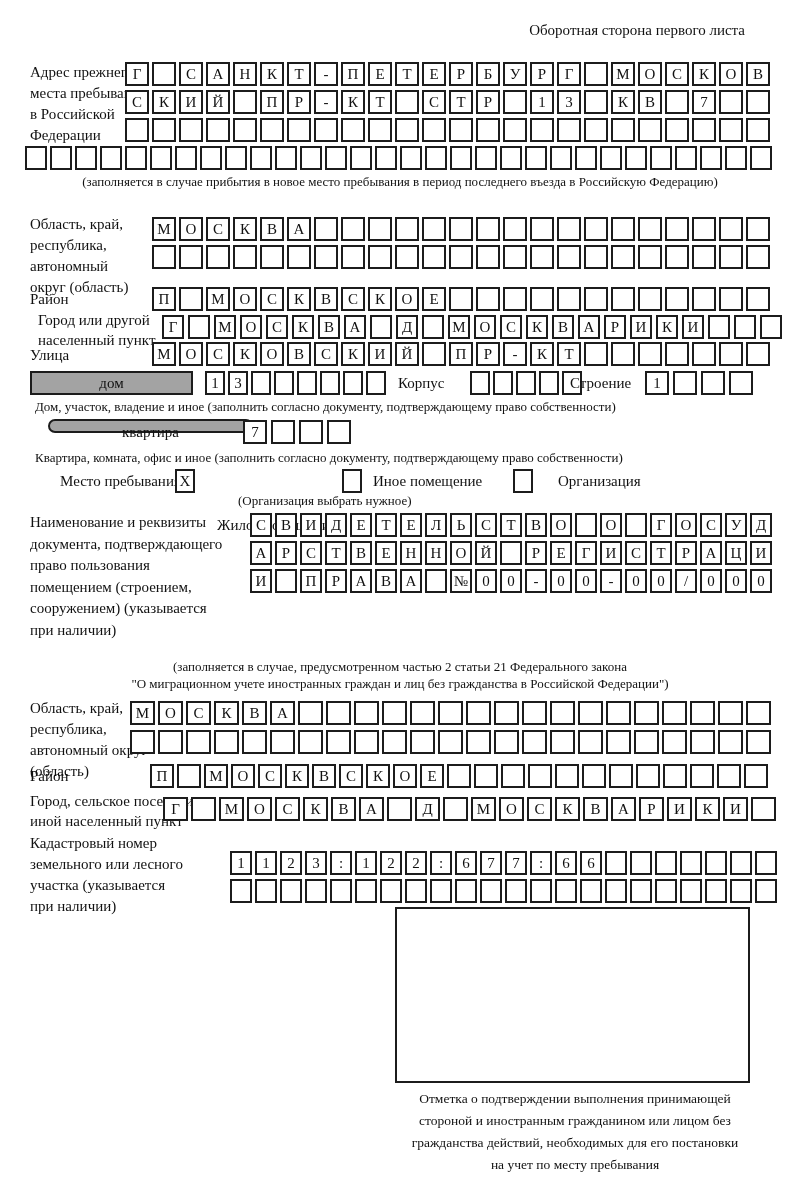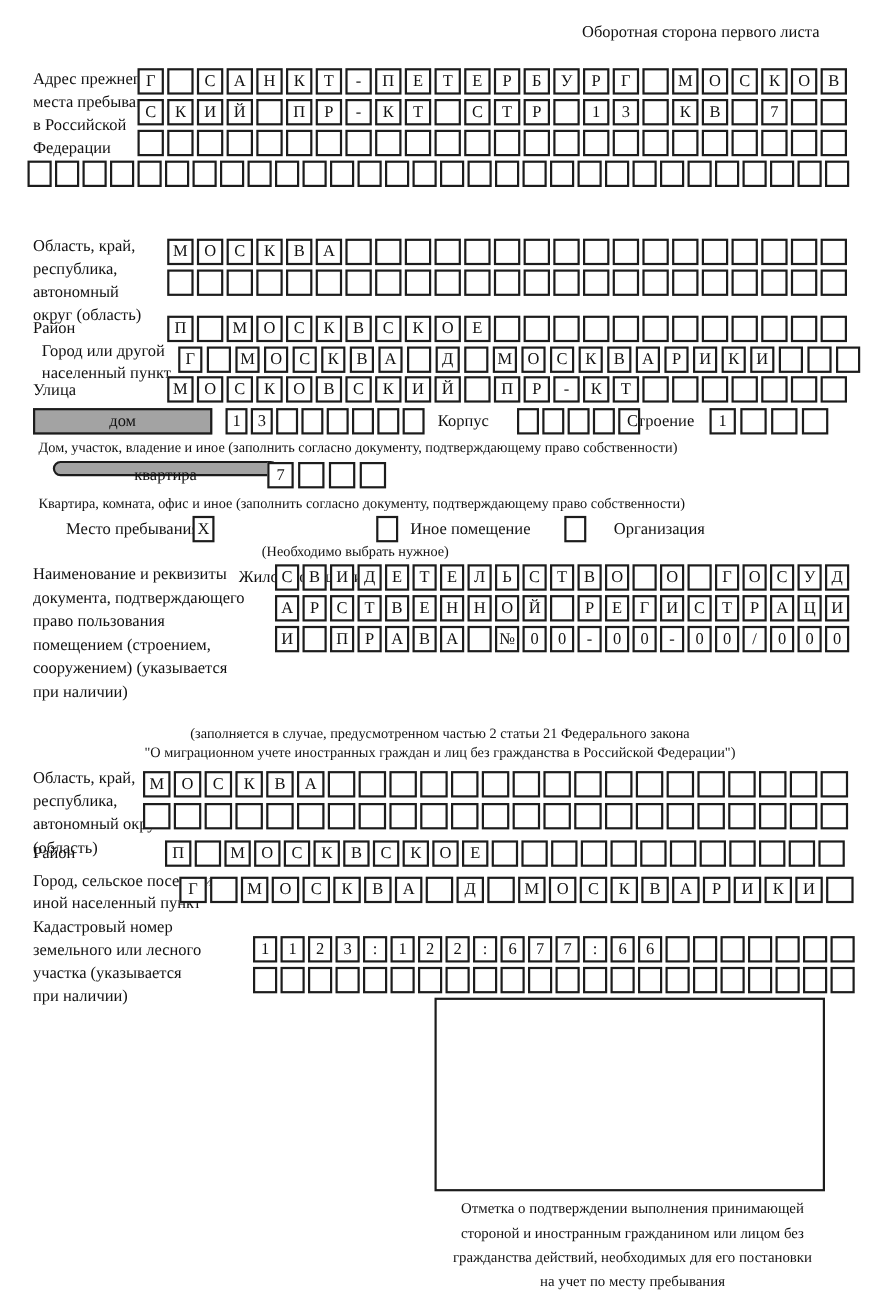--- a/index.html
+++ b/index.html
@@ -147,20 +147,21 @@
       <span class="cell"></span>
       <span class="cell"></span>
       <span class="cell"></span>
       <span class="cell"></span>
       <span class="cell"></span>
       <span class="cell"></span>
       <span class="cell"></span>
       <span class="cell"></span>
       <span class="cell"></span>
     </div>
+  <div class="abs cap center" style="top:174px;">(заполняется в случае прибытия в новое место пребывания в период последнего въезда в Российскую Федерацию)</div>
 
 
   <div class="abs lbl" style="left:30px;top:214px;width:125px;">Область, край,
 республика,
 автономный
 округ (область)</div>
   <div class="abs cr c24" style="left:152px;top:217px;">
       <span class="cell">М</span>
       <span class="cell">О</span>
       <span class="cell">С</span>
@@ -331,21 +332,21 @@
     </div>
   <div class="abs cap" style="left:35px;top:450px;">Квартира, комната, офис и иное (заполнить согласно документу, подтверждающему право собственности)</div>
 
   <div class="abs lbl" style="left:40px;top:471px;margin-left:20px;">Место пребывания:</div>
   <div class="abs checkbox" style="left:175px;top:469px;">X</div>
   <div class="abs lbl" style="left:217px;top:471px;margin-top:44px;">Жилое помещение</div>
   <div class="abs checkbox" style="left:342px;top:469px;"></div>
   <div class="abs lbl" style="left:373px;top:471px;">Иное помещение</div>
   <div class="abs checkbox" style="left:513px;top:469px;"></div>
   <div class="abs lbl" style="left:558px;top:471px;">Организация</div>
-  <div class="abs cap" style="left:238px;top:493px;">(Необходимо выбрать нужное)</div>
+  <div class="abs cap" style="left:238px;top:493px;">(Организация выбрать нужное)</div>
 
   <div class="abs lbl" style="left:30px;top:512px;width:215px;line-height:21.5px;">Наименование и реквизиты
 документа, подтверждающего
 право пользования
 помещением (строением,
 сооружением) (указывается
 при наличии)</div>
   <div class="abs cr c22" style="left:250px;top:513px;">
       <span class="cell">С</span>
       <span class="cell">В</span>

